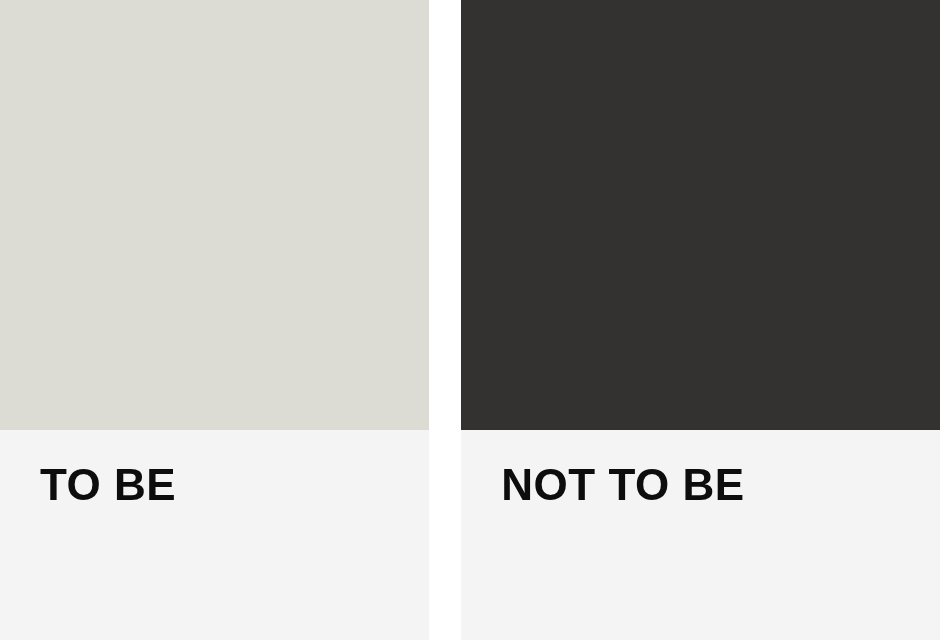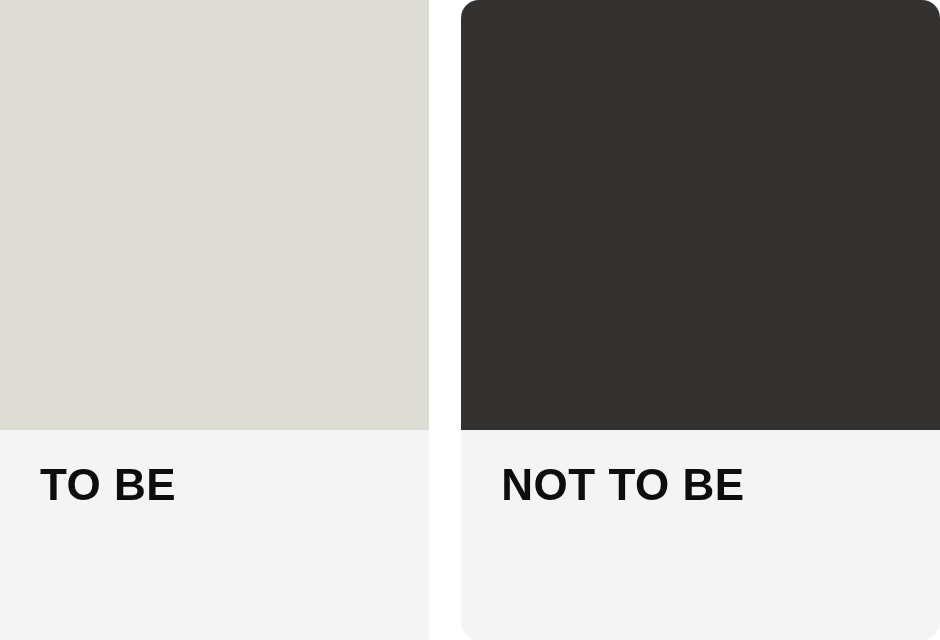--- a/index.html
+++ b/index.html
@@ -26,21 +26,21 @@
 
   .card {
     display: flex;
     flex-direction: column;
     height: 100%;
     overflow: hidden;
   }
 
   .card-left  { width: 452px; }
   .gutter     { width: 32px; background: #ffffff; height: 100%; flex: 0 0 32px; }
-  .card-right { width: 504px; border-radius: 18px; }
+  .card-right { width: 504px; }
 
   .swatch {
     height: 430px;
     width: 100%;
     flex: 0 0 430px;
   }
 
   .caption {
     flex: 1 1 auto;
     width: 100%;

